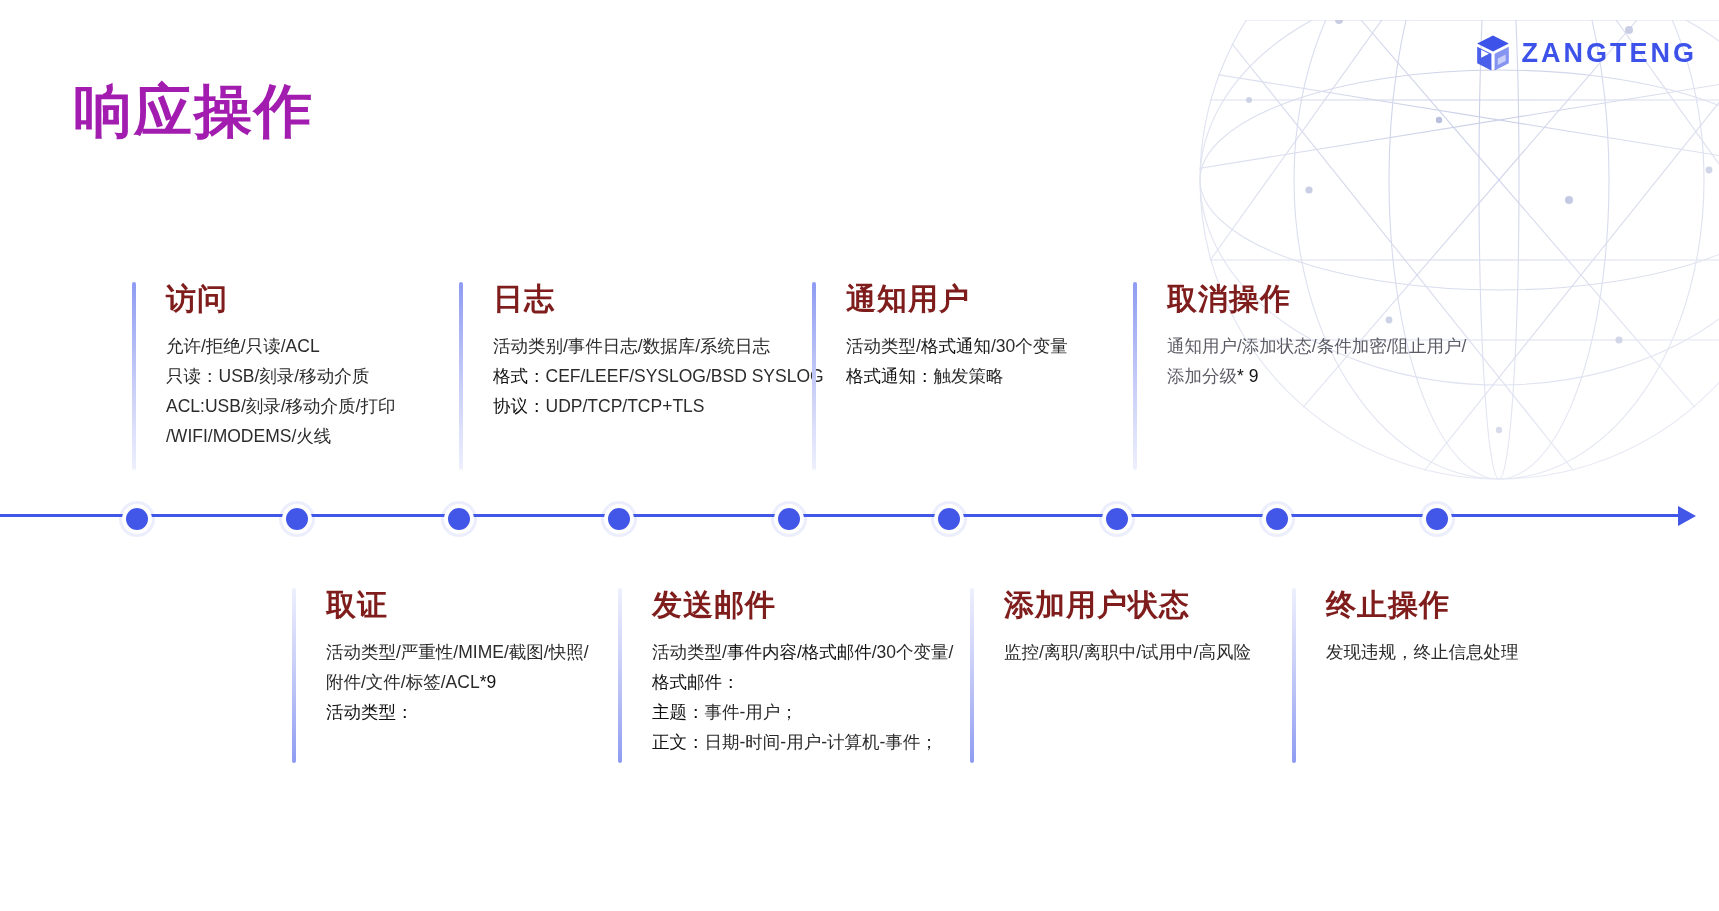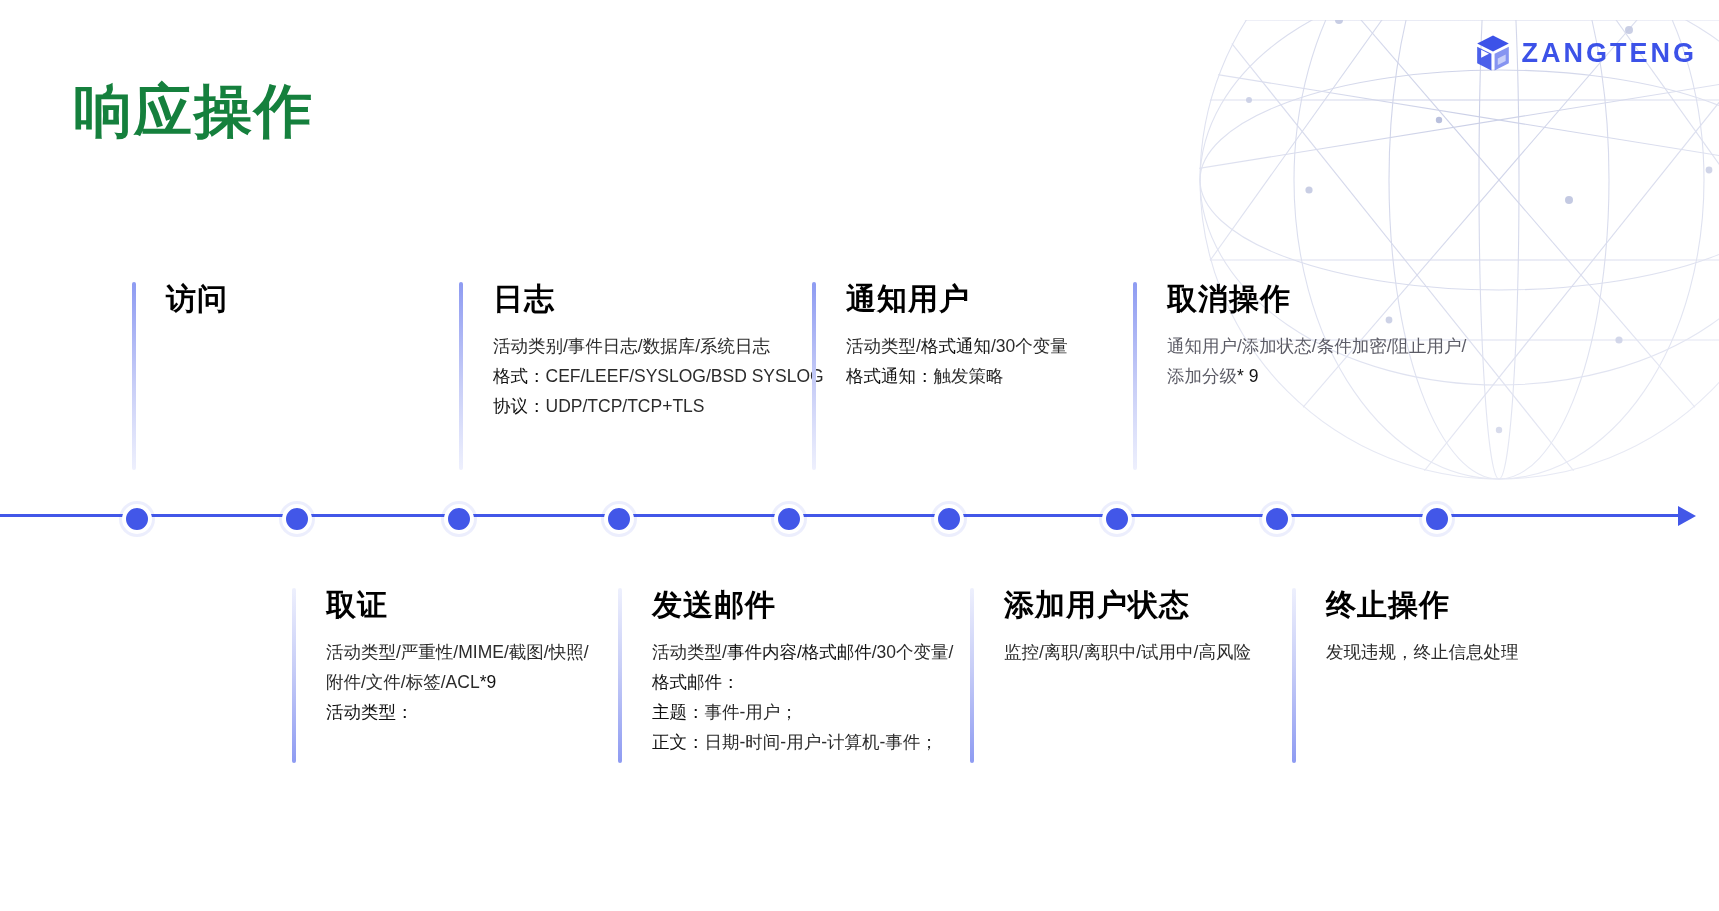--- a/index.html
+++ b/index.html
@@ -51,21 +51,21 @@
     font-family: "Liberation Sans", sans-serif;
   }
 
   
   .page-title {
     position: absolute;
     left: 74px;
     top: 58px;
     font-size: 58px;
     font-weight: bold;
-    color: #15803d;
+    color: #a21caf;
     letter-spacing: 2px;
     line-height: 1.15;
     z-index: 5;
   }
 
   
   .axis {
     position: absolute;
     left: 0;
     top: 494px;
@@ -118,21 +118,21 @@
     width: 4px;
     border-radius: 2px;
     background: linear-gradient(180deg, #8E9BF2 0%, #C8CEF7 55%, #EEF0FD 100%);
   }
   .card.bottom::before {
     background: linear-gradient(180deg, #EEF0FD 0%, #C8CEF7 45%, #8E9BF2 100%);
   }
   .card-title {
     font-size: 30px;
     font-weight: bold;
-    color: #000000;
+    color: #7f1d1d;
     letter-spacing: 1px;
     margin-bottom: 16px;
     line-height: 1.1;
   }
   .card-body { font-size: 17.5px; line-height: 30px; color: #2b2b2b; }
   .card-body .ln { white-space: nowrap; }
   .card-body .b { font-weight: normal; color: #111; }
   .card.muted .card-body { color: #5c5c66; }
 
   
@@ -224,20 +224,26 @@
     <div class="node" style="left:615px"></div>
     <div class="node" style="left:785px"></div>
     <div class="node" style="left:945px"></div>
     <div class="node" style="left:1113px"></div>
     <div class="node" style="left:1273px"></div>
     <div class="node" style="left:1433px"></div>
   </div>
 
   <div class="card" id="card-access">
     <div class="card-title">访问</div>
+    <div class="card-body">
+        <div class="ln"><span>允许/拒绝/只读/ACL</span></div>
+        <div class="ln"><span>只读：USB/刻录/移动介质</span></div>
+        <div class="ln"><span>ACL:USB/刻录/移动介质/打印</span></div>
+        <div class="ln"><span>/WIFI/MODEMS/火线</span></div>
+      </div>
   </div>
 
   <div class="card" id="card-log">
     <div class="card-title">日志</div>
     <div class="card-body">
         <div class="ln"><span>活动类别/事件日志/数据库/系统日志</span></div>
         <div class="ln"><span class="b">格式：</span><span>CEF/LEEF/SYSLOG/BSD SYSLOG</span></div>
         <div class="ln"><span class="b">协议：</span><span>UDP/TCP/TCP+TLS</span></div>
       </div>
   </div>

